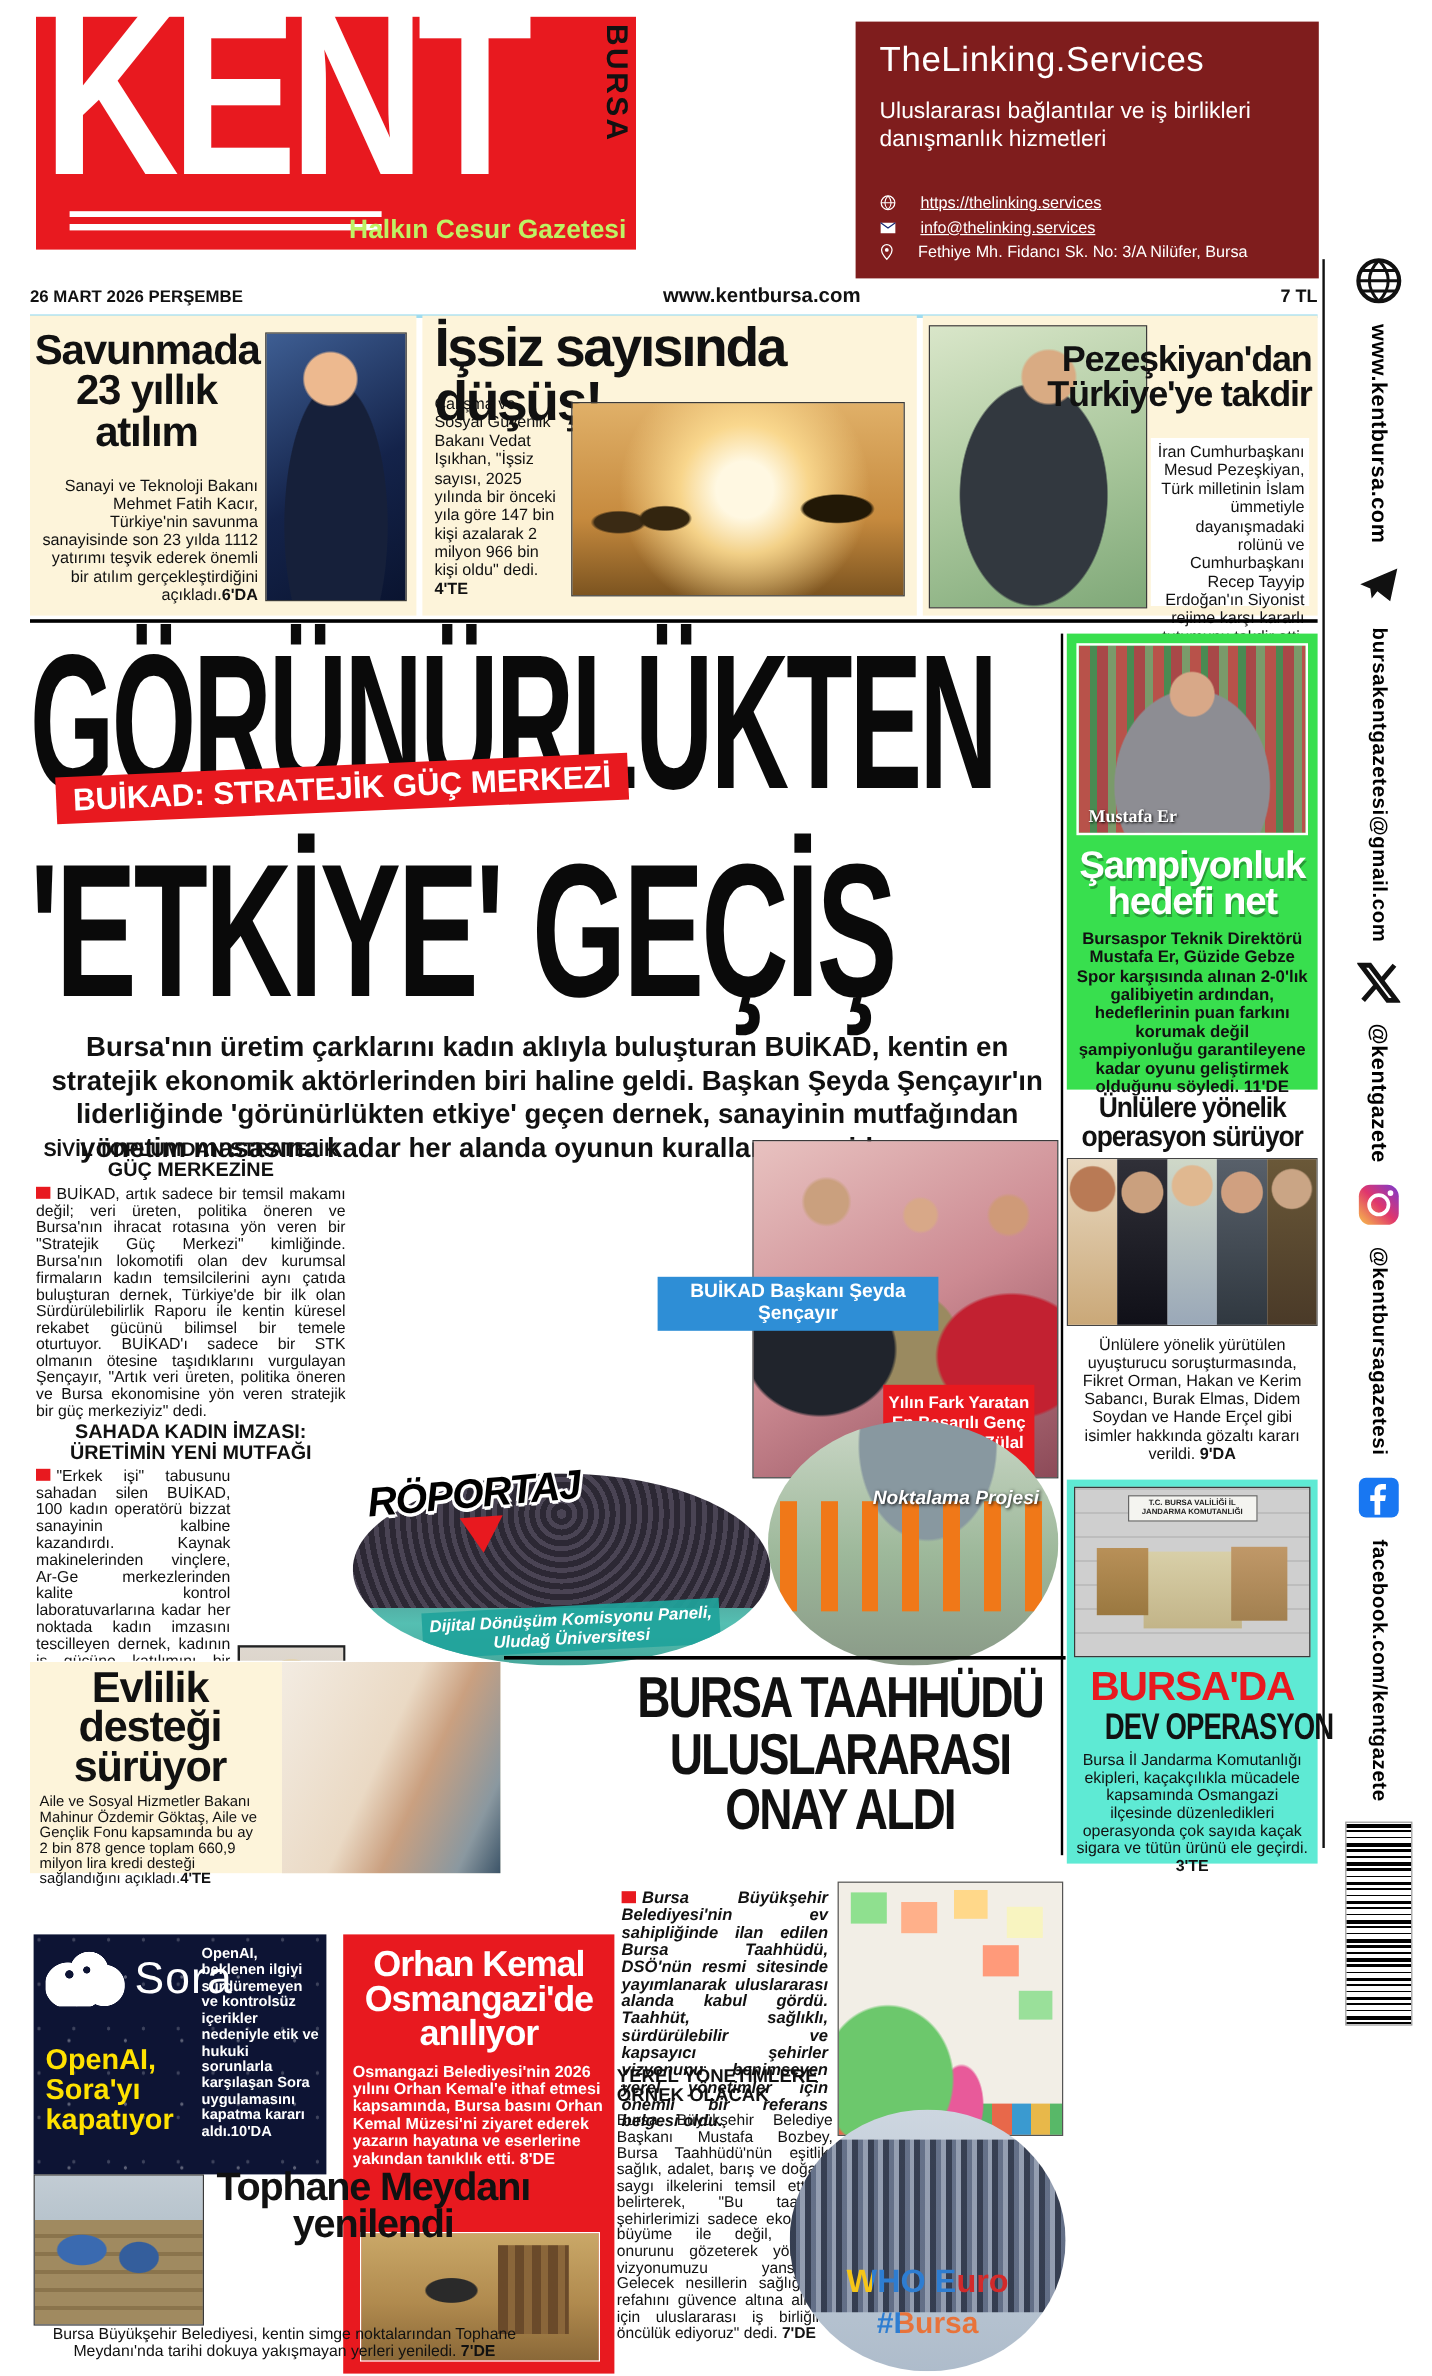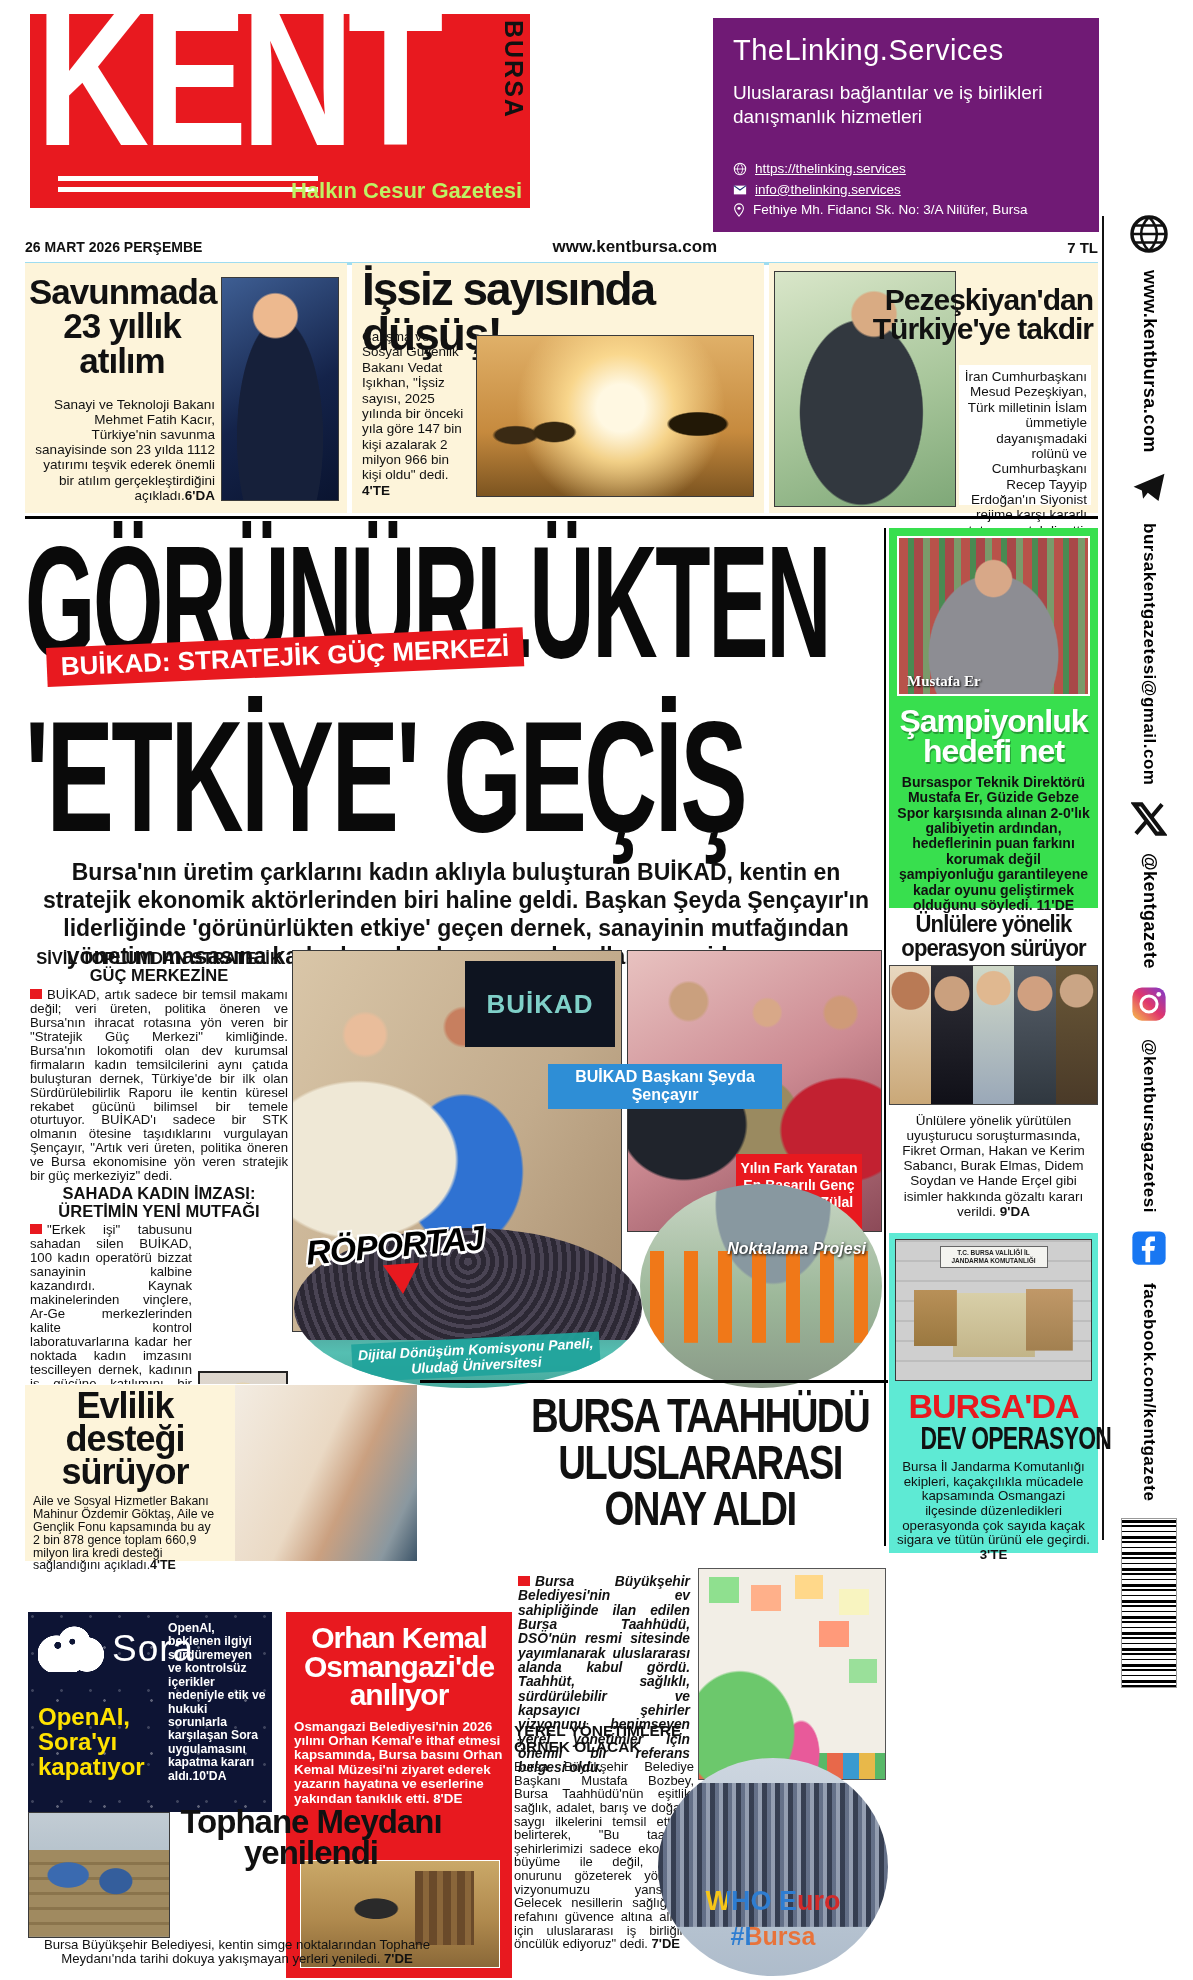--- a/index.html
+++ b/index.html
@@ -14,25 +14,25 @@
         text-orientation:mixed;font-size:25px;font-weight:900;color:#111;letter-spacing:2px;}
   .mast-lines{position:absolute;left:28px;bottom:16px;width:260px;height:16px;
         background:linear-gradient(#fff 0 5px,transparent 5px 11px,#fff 11px 16px);}
   .tagline{position:absolute;right:8px;bottom:4px;font-size:22px;font-weight:700;color:#bef264;}
   .date-row{left:25px;top:234px;width:1073px;height:26px;display:flex;align-items:center;
         justify-content:space-between;border-bottom:3px solid #9edcf0;padding-bottom:2px;}
   .date-row .d{font-size:14px;font-weight:700;}
   .date-row .w{font-size:17px;font-weight:800;}
   .date-row .p{font-size:15px;font-weight:800;}
   
-  .ad{left:713px;top:18px;width:386px;height:214px;background:#701a75;color:#fff;padding:16px 20px;box-sizing:border-box;}
+  .ad{left:713px;top:18px;width:386px;height:214px;background:#7f1d1d;color:#fff;padding:16px 20px;box-sizing:border-box;}
   .ad-title{font-size:29px;font-weight:400;letter-spacing:.5px;}
   .ad-sub{font-size:19px;margin-top:14px;line-height:1.25;}
   .ad-links{position:absolute;left:20px;bottom:12px;font-size:13.5px;line-height:1.5;}
-  .ad-links .row{display:flex;align-items:center;gap:8px;}
+  .ad-links .row{display:flex;align-items:center;gap:20px;}
   .ad-links .u{text-decoration:underline;}
   .ico{display:inline-block;vertical-align:middle;}
   
   .vline-rail{left:1102px;top:216px;width:2px;height:1324px;background:#111;}
   .rail{left:1106px;top:214px;width:86px;height:1760px;display:flex;flex-direction:column;
         align-items:center;gap:16px;}
   .vtext{writing-mode:vertical-rl;text-orientation:mixed;font-weight:800;font-size:18px;color:#000;letter-spacing:.5px;}
   .vtext.sm{font-size:17px;}
   .barcode{width:54px;height:168px;background:repeating-linear-gradient(0deg,#000 0 2px,#fff 2px 4px,#000 4px 7px,#fff 7px 11px,#000 11px 12px,#fff 12px 16px);border:1px solid #999;}
   
@@ -340,23 +340,20 @@
   <div class="abs leftcol">
     <div class="sec-t">SİVİL TOPLUMDAN STRATEJİK GÜÇ MERKEZİNE</div>
     <div class="sec-b"><span class="bullet"></span><span>BUİKAD, artık sadece bir temsil makamı değil; veri üreten, politika öneren ve Bursa'nın ihracat rotasına yön veren bir "Stratejik Güç Merkezi" kimliğinde. Bursa'nın lokomotifi olan dev kurumsal firmaların kadın temsilcilerini aynı çatıda buluşturan dernek, Türkiye'de bir ilk olan Sürdürülebilirlik Raporu ile kentin küresel rekabet gücünü bilimsel bir temele oturtuyor. BUİKAD'ı sadece bir STK olmanın ötesine taşıdıklarını vurgulayan Şençayır, "Artık veri üreten, politika öneren ve Bursa ekonomisine yön veren stratejik bir güç merkeziyiz" dedi.</span></div>
     <div class="sec-t">SAHADA KADIN İMZASI: ÜRETİMİN YENİ MUTFAĞI</div>
     <div class="portrait"></div>
     <div class="sec-b"><span class="bullet"></span><span>"Erkek işi" tabusunu sahadan silen BUİKAD, 100 kadın operatörü bizzat sanayinin kalbine kazandırdı. Kaynak makinelerinden vinçlere, Ar-Ge merkezlerinden kalite kontrol laboratuvarlarına kadar her noktada kadın imzasını tescilleyen dernek, kadının iş gücüne katılımını bir sosyal sorumluluktan çıkarıp "Ekonomik Zorunluluk" haline getirdi. Konuya ilişkin açıklamalarda bulunan Şençayır, "Fırsatların gelmesini beklemeyin; konfor alanınızdan çıkın, 'ben hazırım' deyin ve o fırsatı siz yaratın" şeklinde konuştu.</span></div>
 
   </div>
 
   <div class="abs collage">
-    <div class="phA photo">
-      <div class="screen">BUİKAD</div>
-    </div>
     <div class="phB photo"></div>
     <div class="capblue">BUİKAD Başkanı Şeyda Şençayır</div>
     <div class="capred">Yılın Fark Yaratan En Başarılı Genç Girişimcisi Zülal Tannur</div>
     <div class="ovalC">
       <div class="capnokta">Noktalama Projesi</div>
     </div>
     <div class="ovalD">
       <div class="capteal">Dijital Dönüşüm Komisyonu Paneli, Uludağ Üniversitesi</div>
     </div>
     <div class="badge">RÖPORTAJ</div>

